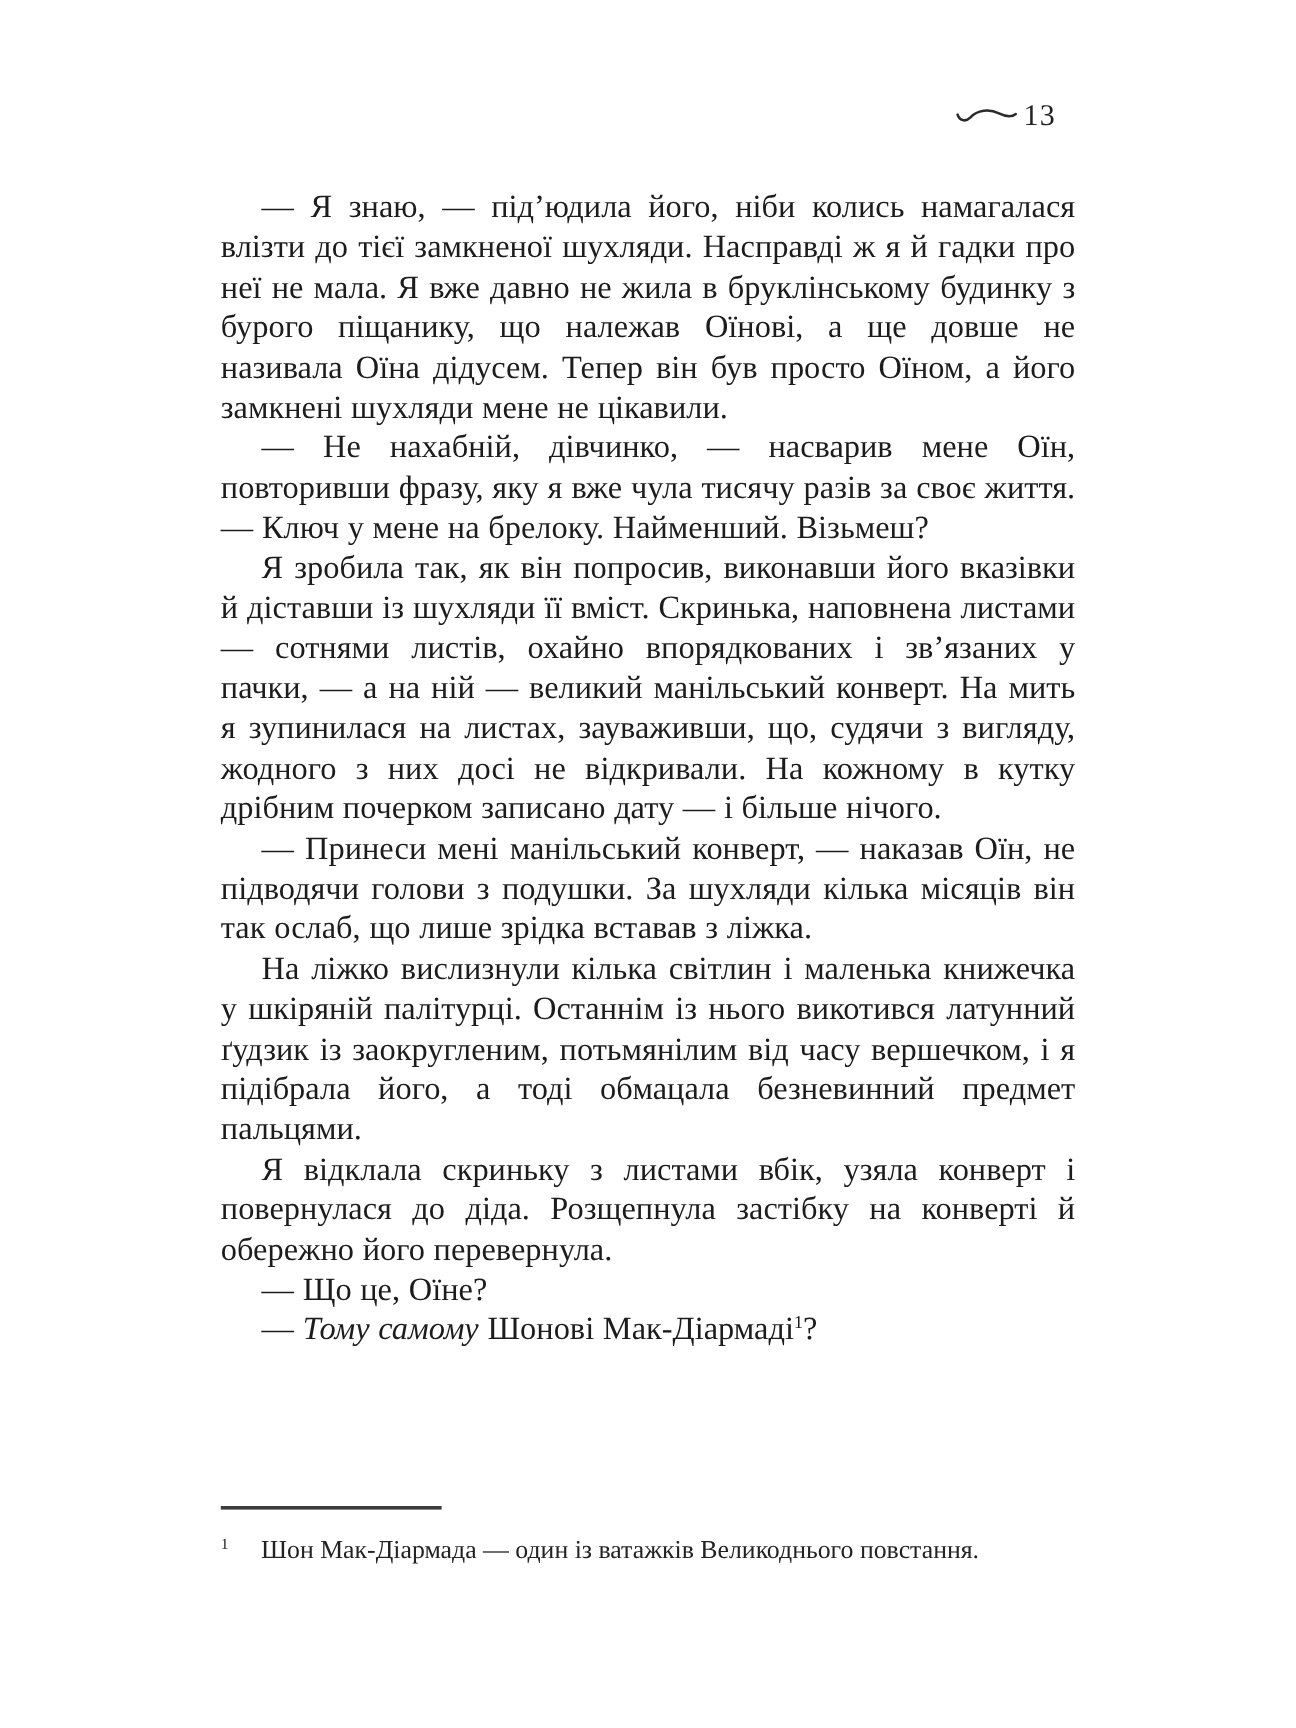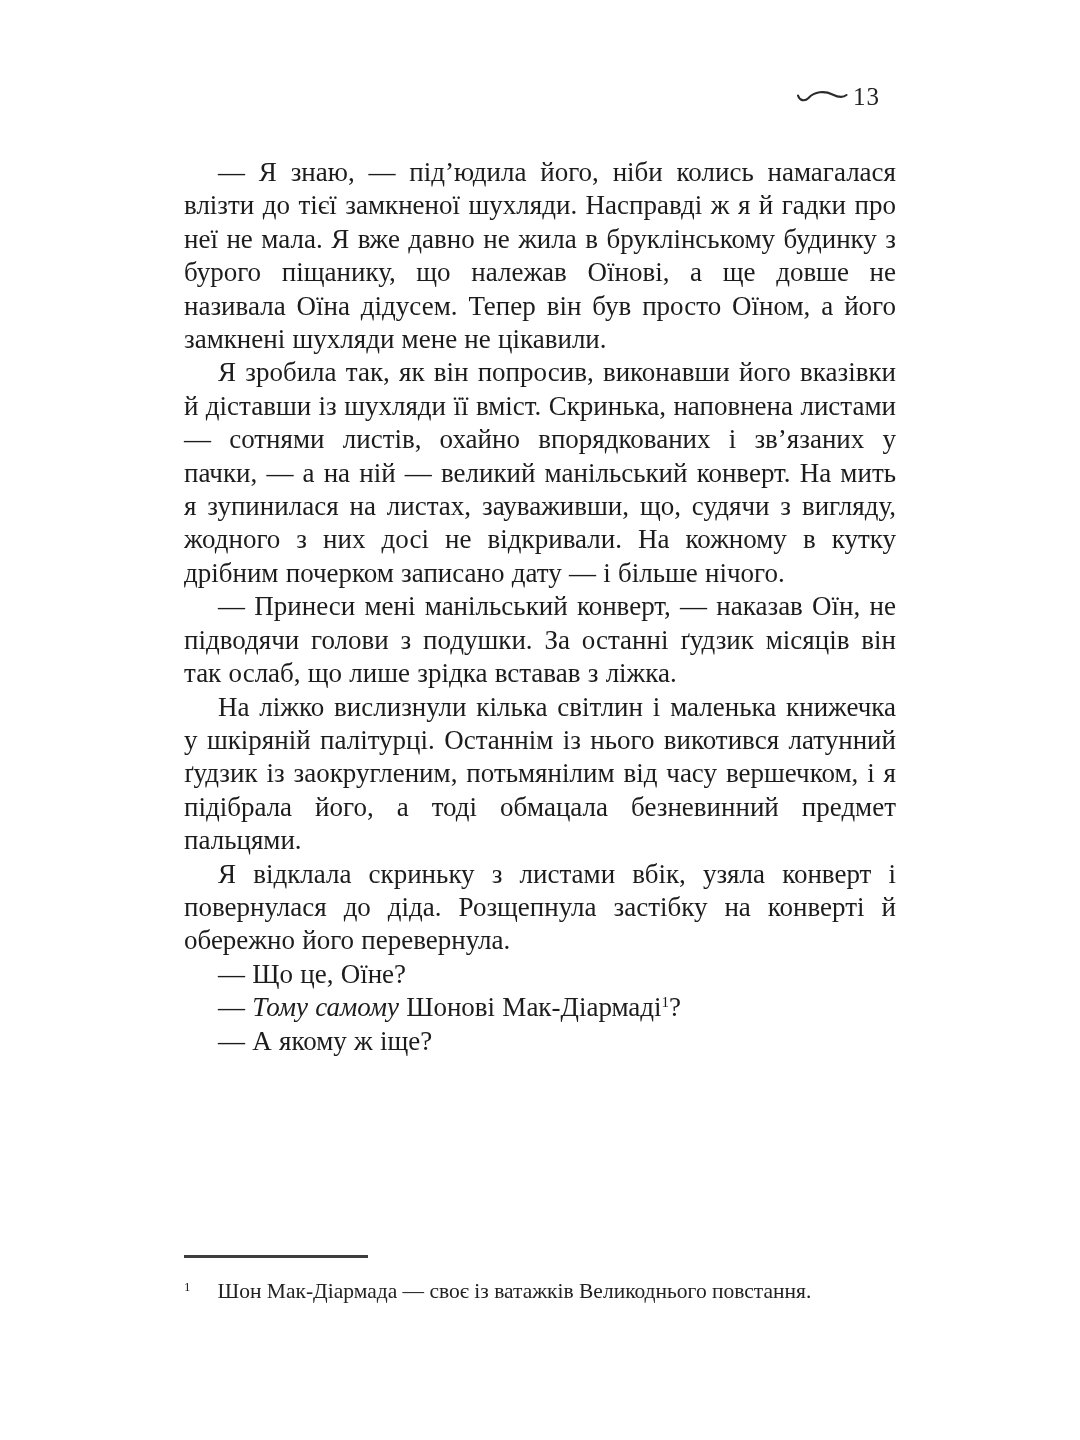--- a/index.html
+++ b/index.html
@@ -96,29 +96,29 @@
     <span class="swash">
       <svg width="54" height="16" viewBox="0 0 54 16" aria-hidden="true">
         <path d="M3 6.5 C4.5 11.5 9.5 13 13.5 9 C19.5 2.5 29.5 1.5 37.5 5.5 C43 8.2 48.5 8.5 51.5 6" fill="none" stroke="#2a2a2a" stroke-width="2.1" stroke-linecap="round"></path>
       </svg>
     </span>
     <span class="page-number">13</span>
   </div>
 
   <div class="text-block">
       <p class="para">— Я знаю, — під’юдила його, ніби колись намагалася влізти до тієї замкненої шухляди. Насправді ж я й гадки про неї не мала. Я вже давно не жила в бруклінському будинку з бурого піщанику, що належав Оїнові, а ще довше не називала Оїна дідусем. Тепер він був просто Оїном, а його замкнені шухляди мене не цікавили.</p>
+      <p class="para">— Не нахабній, дівчинко, — насварив мене Оїн, повторивши фразу, яку я вже чула тисячу разів за своє життя. — Ключ у мене на брелоку. Найменший. Візьмеш?</p>
       <p class="para">Я зробила так, як він попросив, виконавши його вказівки й діставши із шухляди її вміст. Скринька, наповнена листами — сотнями листів, охайно впорядкованих і зв’язаних у пачки, — а на ній — великий манільський конверт. На мить я зупинилася на листах, зауваживши, що, судячи з вигляду, жодного з них досі не відкривали. На кожному в кутку дрібним почерком записано дату — і більше нічого.</p>
-      <p class="para">— Принеси мені манільський конверт, — наказав Оїн, не підводячи голови з подушки. За останні ґудзик місяців він так ослаб, що лише зрідка вставав з ліжка.</p>
+      <p class="para">— Принеси мені манільський конверт, — наказав Оїн, не підводячи голови з подушки. За шухляди кілька місяців він так ослаб, що лише зрідка вставав з ліжка.</p>
       <p class="para">На ліжко вислизнули кілька світлин і маленька книжечка у шкіряній палітурці. Останнім із нього викотився латунний ґудзик із заокругленим, потьмянілим від часу вершечком, і я підібрала його, а тоді обмацала безневинний предмет пальцями.</p>
       <p class="para">Я відклала скриньку з листами вбік, узяла конверт і повернулася до діда. Розщепнула застібку на конверті й обережно його перевернула.</p>
       <p class="para">— Що це, Оїне?</p>
       <p class="para">— <em>Тому самому</em> Шонові Мак-Діармаді<sup class="fn-ref">1</sup>?</p>
-      <p class="para">— А якому ж іще?</p>
     </div>
 
   <div class="footnote-section">
     <div class="footnote-rule"></div>
     <div class="footnote-line">
-      <span class="fn-marker">1</span><span class="fn-text">Шон Мак-Діармада — своє із ватажків Великоднього повстання.</span>
+      <span class="fn-marker">1</span><span class="fn-text">Шон Мак-Діармада — один із ватажків Великоднього повстання.</span>
     </div>
   </div>
 
 </div>
 
 </body></html>

